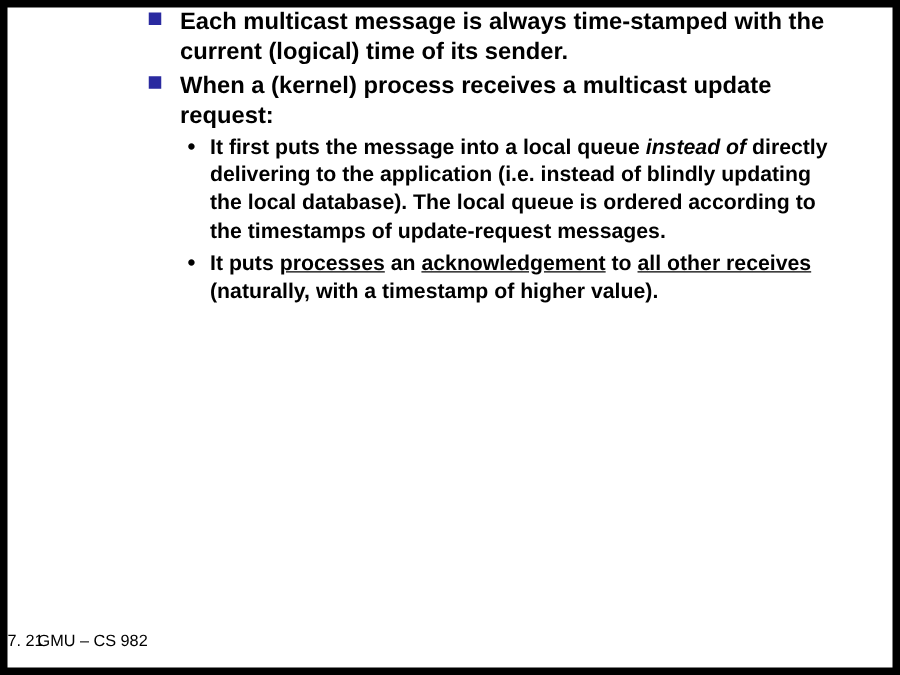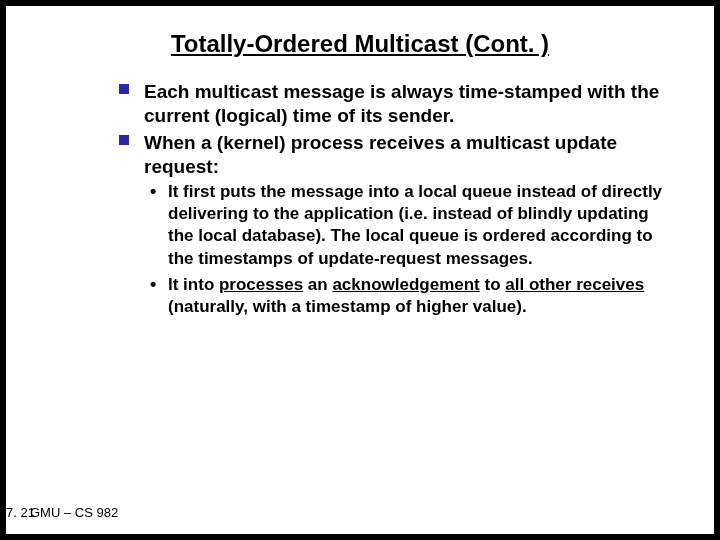--- a/index.html
+++ b/index.html
@@ -55,21 +55,21 @@
     margin-bottom: 4px;
     color: #000;
   }
   .l2 .dot {
     position: absolute;
     left: -18px;
     top: -1px;
     font-size: 18px;
     font-weight: bold;
   }
-  .italic { }
+  .italic { font-style: italic; }
   .ul { text-decoration: underline; }
   .footer {
     position: absolute;
     bottom: 14px;
     left: 0; right: 0;
     font-size: 13px;
     color: #000;
   }
   .footer-left {
     position: absolute;
@@ -81,41 +81,40 @@
     left: 0; right: 0;
     text-align: left;
     bottom: 0;
   }
 </style>
 </head>
 <body>
 
 <div class="slide">
 
-  <div class="title">Totally-Ordered Multicast (Cont. )</div>
 
   <div class="content">
 
     <div class="l1">
       <span class="bullet"></span>
       <span>Each multicast message is always  time-stamped with the current (logical) time of its sender.</span>
     </div>
 
     <div class="l1">
       <span class="bullet"></span>
       <span>When a  (kernel) process receives a multicast update request:</span>
 
       <div class="l2-wrap">
         <div class="l2">
           <span class="dot">•</span>
           <span>It  first puts the message  into a local queue </span><span class="italic">instead of</span><span>  directly delivering  to the application (i.e. instead of  blindly updating  the local database). The local queue is ordered according to the timestamps of update-request messages.</span>
         </div>
         <div class="l2">
           <span class="dot">•</span>
-          <span>It into </span><span class="ul">processes</span><span> an </span><span class="ul">acknowledgement</span><span> to </span><span class="ul">all  other receives</span><span> (naturally, with a timestamp of higher value).</span>
+          <span>It puts </span><span class="ul">processes</span><span> an </span><span class="ul">acknowledgement</span><span> to </span><span class="ul">all  other receives</span><span> (naturally, with a timestamp of higher value).</span>
         </div>
       </div>
     </div>
 
   </div>
 
   <div class="footer">
     <div class="footer-left">GMU – CS 982</div>
     <div class="footer-center">7. 21</div>
   </div>

